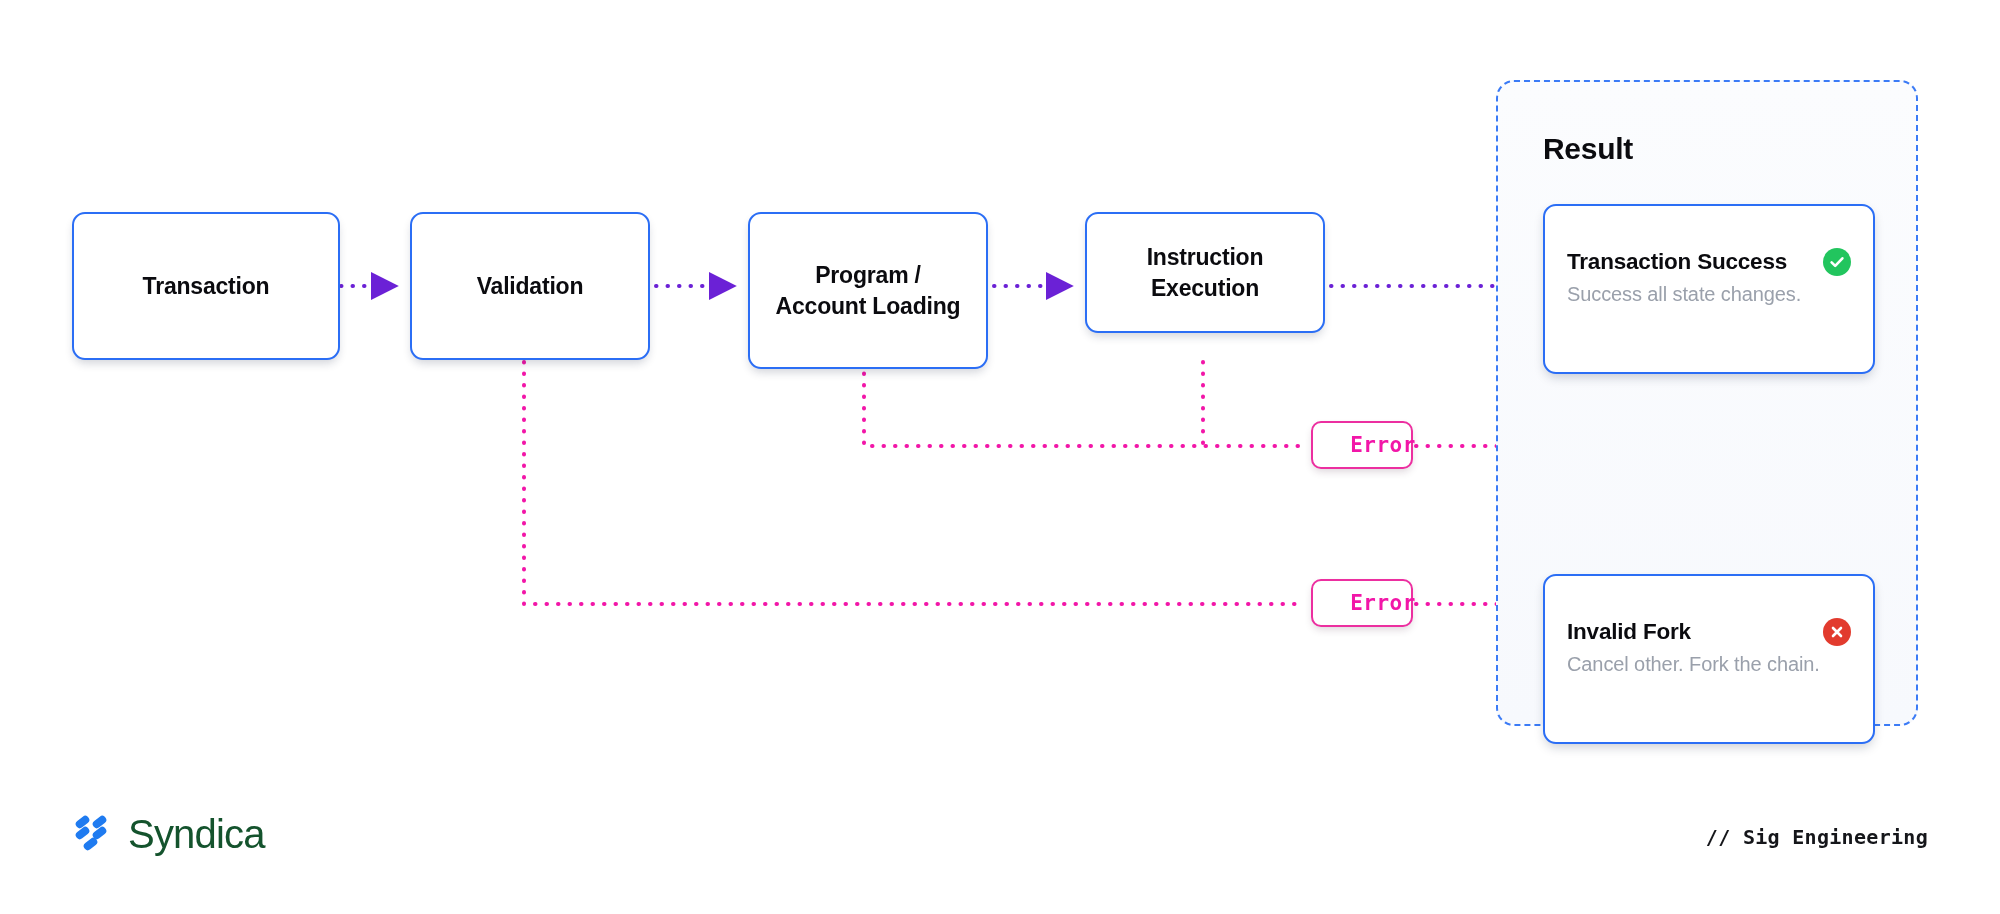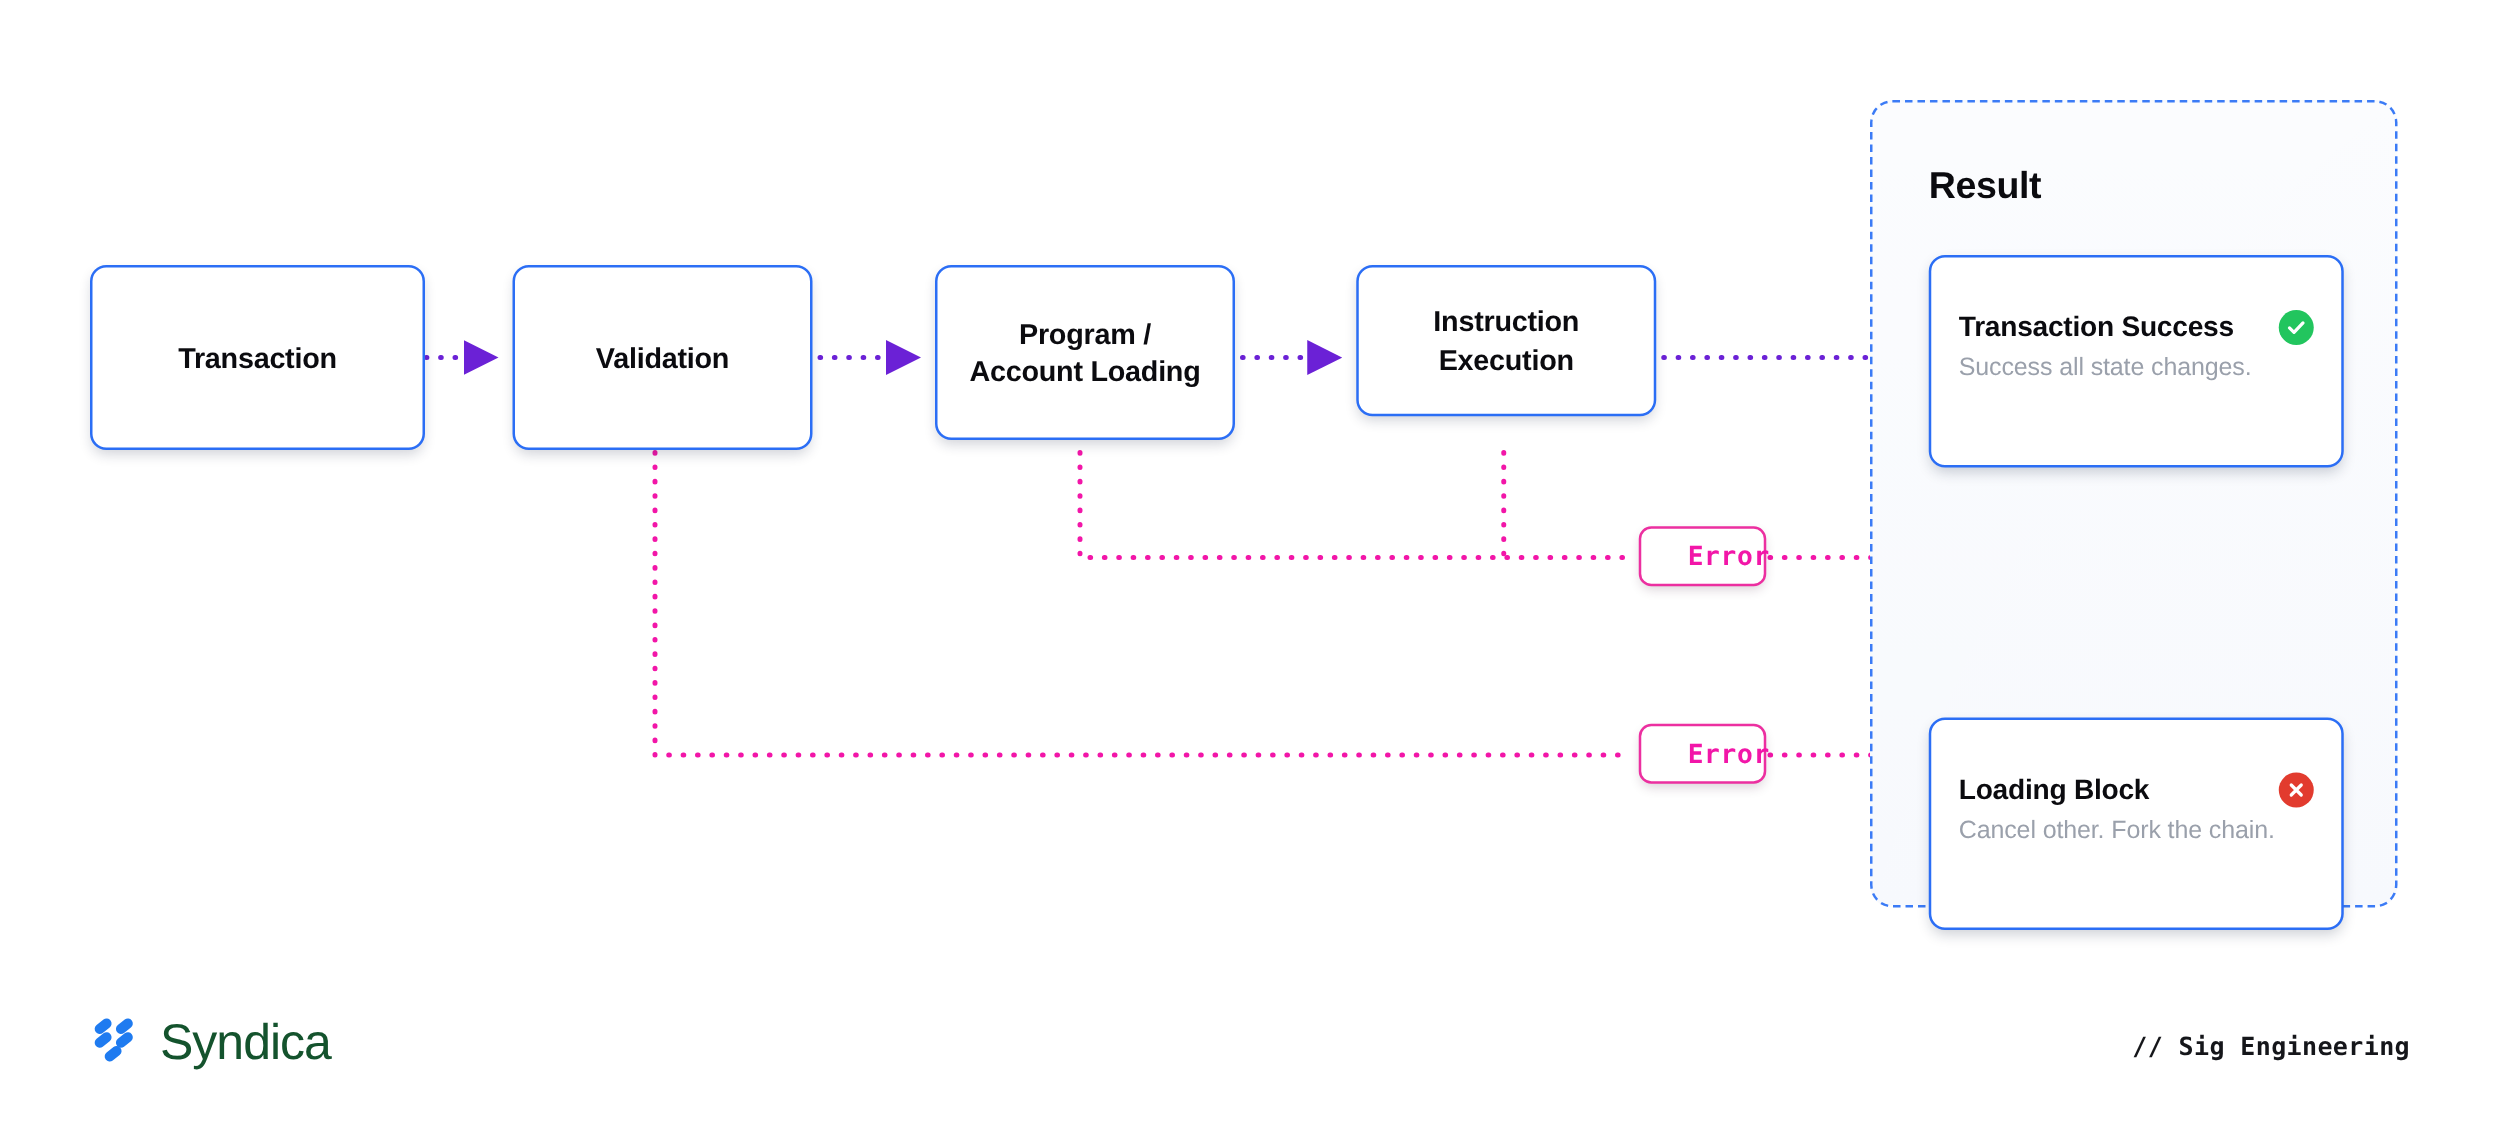--- a/index.html
+++ b/index.html
@@ -219,21 +219,21 @@
   </svg>
 
   <div class="stage-box" style="left:72px; top:212px; width:268px; height:148px;text-align:right;">
     <span class="stage-label">Transaction</span>
   </div>
 
   <div class="stage-box" style="left:410px; top:212px; width:240px; height:148px;">
     <span class="stage-label">Validation</span>
   </div>
 
-  <div class="stage-box" style="left:748px; top:212px; width:240px; height:140px;">
+  <div class="stage-box" style="left:748px; top:212px; width:240px; height:157px;">
     <span class="stage-label">Program /
 Account Loading</span>
   </div>
 
   <div class="stage-box" style="left:1085px; top:212px; width:240px; height:121px;">
     <span class="stage-label">Instruction
 Execution</span>
   </div>
 
   <div class="error-chip chip-a">
@@ -254,21 +254,21 @@
             <path d="M3.6 9.3 L7.2 12.9 L14.4 5.3" fill="none" stroke="#ffffff" stroke-width="2.6" stroke-linecap="round" stroke-linejoin="round"></path>
           </svg>
         </span>
       </div>
       <div class="card-sub">Success all state changes.</div>
     </div>
 
 
     <div class="result-card c2">
       <div class="card-head">
-        <span class="card-title">Loading Block</span>
+        <span class="card-title">Invalid Fork</span>
         <span class="status-badge err">
           <svg width="18" height="18" viewBox="0 0 18 18">
             <path d="M5 5 L13 13 M13 5 L5 13" fill="none" stroke="#ffffff" stroke-width="2.6" stroke-linecap="round"></path>
           </svg>
         </span>
       </div>
       <div class="card-sub">Cancel other. Fork the chain.</div>
     </div>
   </div>
 

